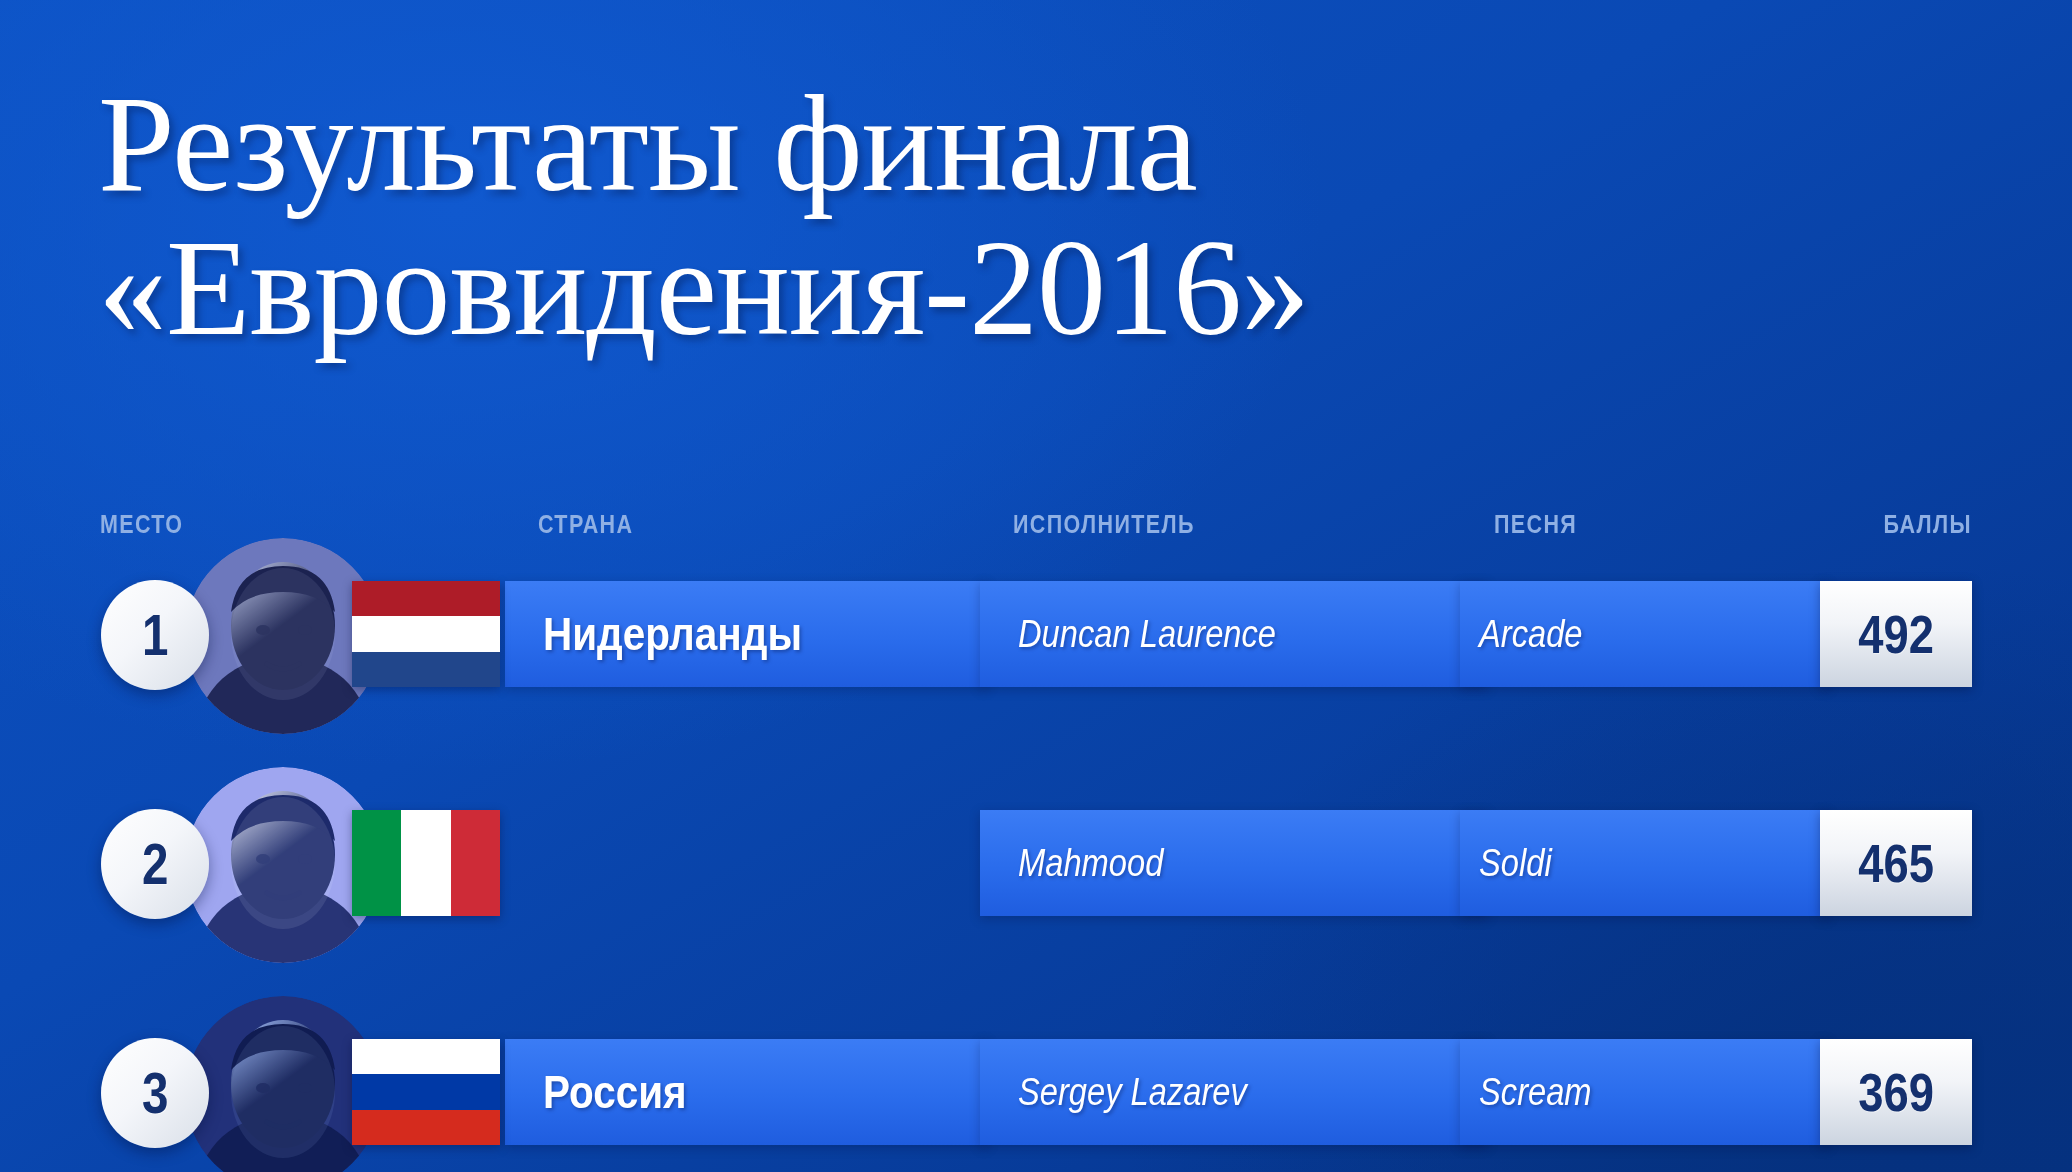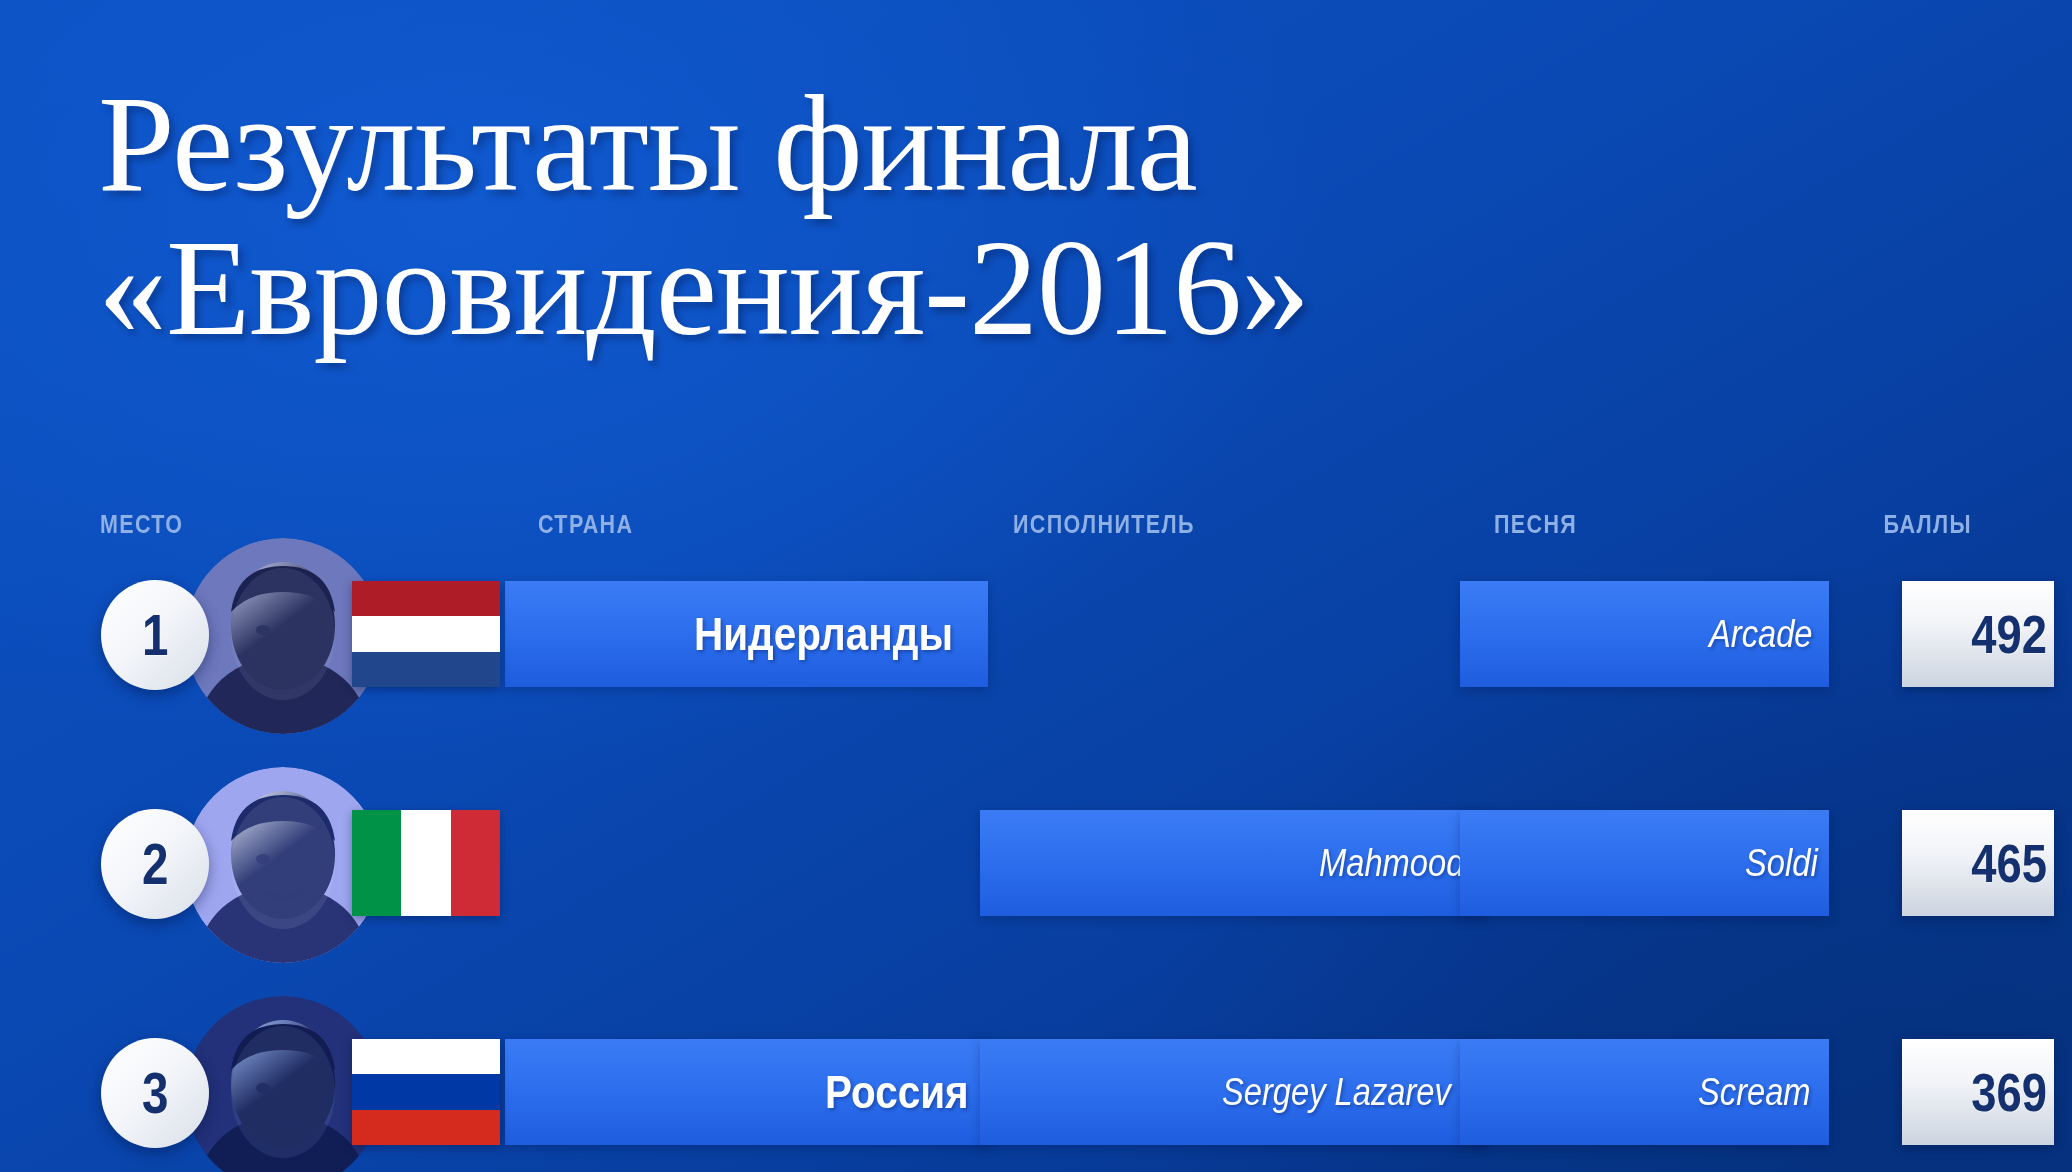--- a/index.html
+++ b/index.html
@@ -140,44 +140,44 @@
   .flag-vert > div { flex: 1 1 0; }
 
   
   .bar {
     position: absolute;
     top: 5px;
     height: 106px;
     display: flex;
     align-items: center;
     box-shadow: 0 3px 10px rgba(0,12,50,0.25);
-    justify-content: flex-end;
   }
   .bar-country {
     left: 505px;
     width: 445px;
     background: linear-gradient(180deg, #3b7cf5 0%, #2a6cec 55%, #1f5ddf 100%);
     padding-left: 38px;
   }
   .bar-artist {
     left: 980px;
     width: 470px;
     background: linear-gradient(180deg, #3b7cf5 0%, #2a6cec 55%, #1f5ddf 100%);
     padding-left: 38px;
   }
   .bar-song {
     left: 1460px;
     width: 350px;
     background: linear-gradient(180deg, #3b7cf5 0%, #2a6cec 55%, #1f5ddf 100%);
     padding-left: 19px;
   }
   .bar-score {
-    left: 1902px;
+    left: 1820px;
     width: 152px;
     background: linear-gradient(180deg, #ffffff 0%, #f2f4f8 40%, #ccd4e0 100%);
+    justify-content: center;
     box-shadow: 0 3px 10px rgba(0,12,50,0.35);
   }
 
   .country-text {
     color: #ffffff;
     font-size: 46px;
     font-weight: 700;
     font-family: "Liberation Sans Narrow", "Liberation Sans", sans-serif;
     transform: scaleX(0.88);
     transform-origin: left center;
@@ -253,20 +253,23 @@
     <div class="flag">
           <div class="flag-stripes">
             <div style="background:#ae1c28"></div>
             <div style="background:#ffffff"></div>
             <div style="background:#21468b"></div>
           </div>
         </div>
     <div class="bar bar-country">
       <span class="country-text">Нидерланды</span>
     </div>
+    <div class="bar bar-artist">
+      <span class="italic-text">Duncan Laurence</span>
+    </div>
     <div class="bar bar-song">
       <span class="italic-text">Arcade</span>
     </div>
     <div class="bar bar-score">
       <span class="score-text">492</span>
     </div>
       </div>
       <div class="row" id="row-1">
     <div class="rank-badge">
       <span class="rank-num">2</span>

